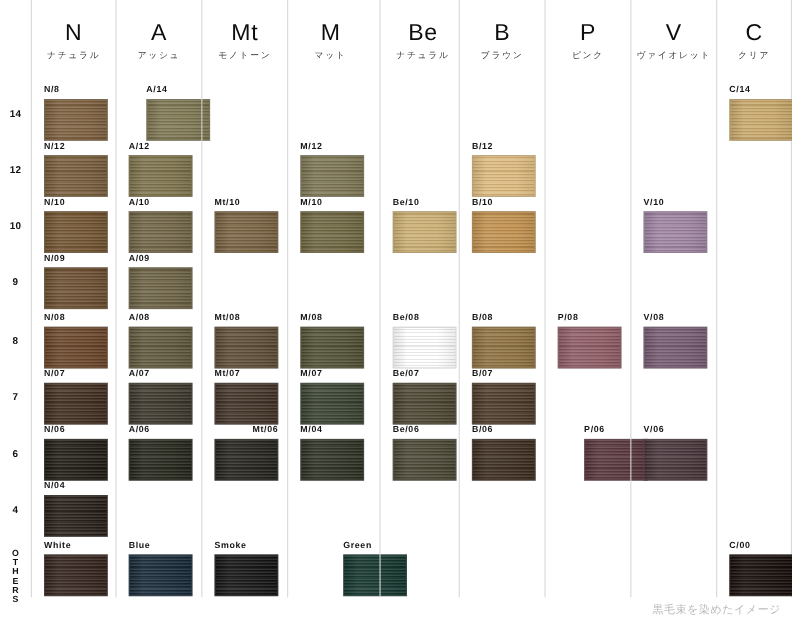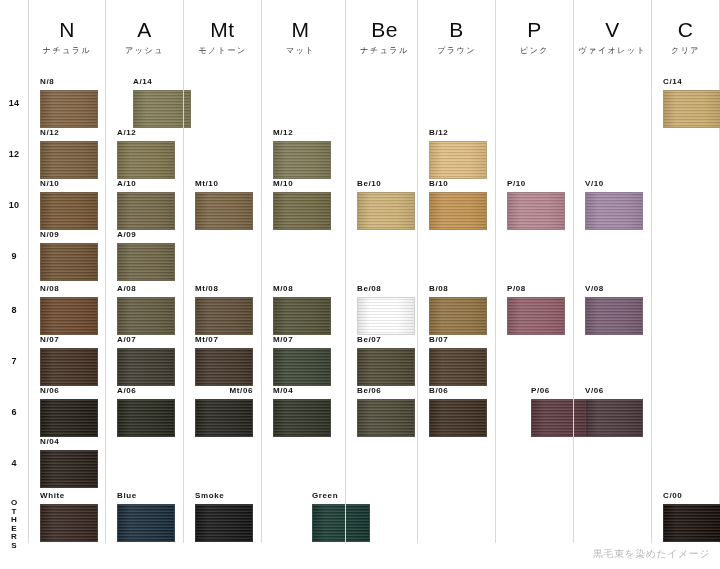--- a/index.html
+++ b/index.html
@@ -344,24 +344,20 @@
         <div class="cell" style="top: 386px; left: 11px;">
           <div class="cell-label">B/06</div>
           <div class="swatch" style="background-color: rgb(58, 42, 29);"></div>
         </div>
       </div>
       <div class="col" style="left: 495px; width: 78px;">
         <div class="col-head">
           <div class="col-code">P</div>
           <div class="col-name">ピンク</div>
         </div>
-        <div class="cell" style="top: 179px; left: 11px;">
-          <div class="cell-label">P/10</div>
-          <div class="swatch" style="background-color: rgb(178, 129, 139);"></div>
-        </div>
         <div class="cell" style="top: 284px; left: 11px;">
           <div class="cell-label">P/08</div>
           <div class="swatch" style="background-color: rgb(141, 90, 99);"></div>
         </div>
         <div class="cell" style="top: 386px; left: 11px; padding-left: 24px;">
           <div class="cell-label">P/06</div>
           <div class="swatch" style="background-color: rgb(85, 51, 58);"></div>
         </div>
       </div>
       <div class="col" style="left: 573px; width: 78px;">

